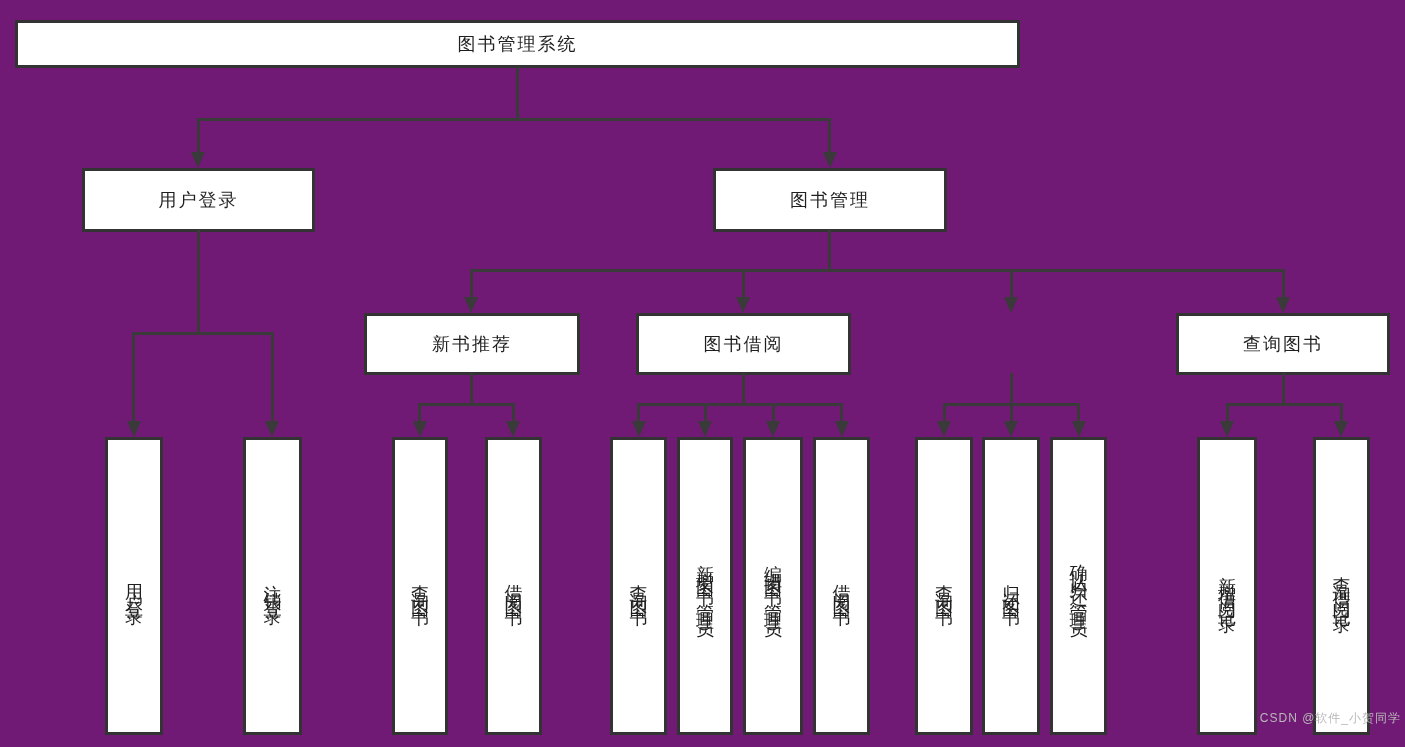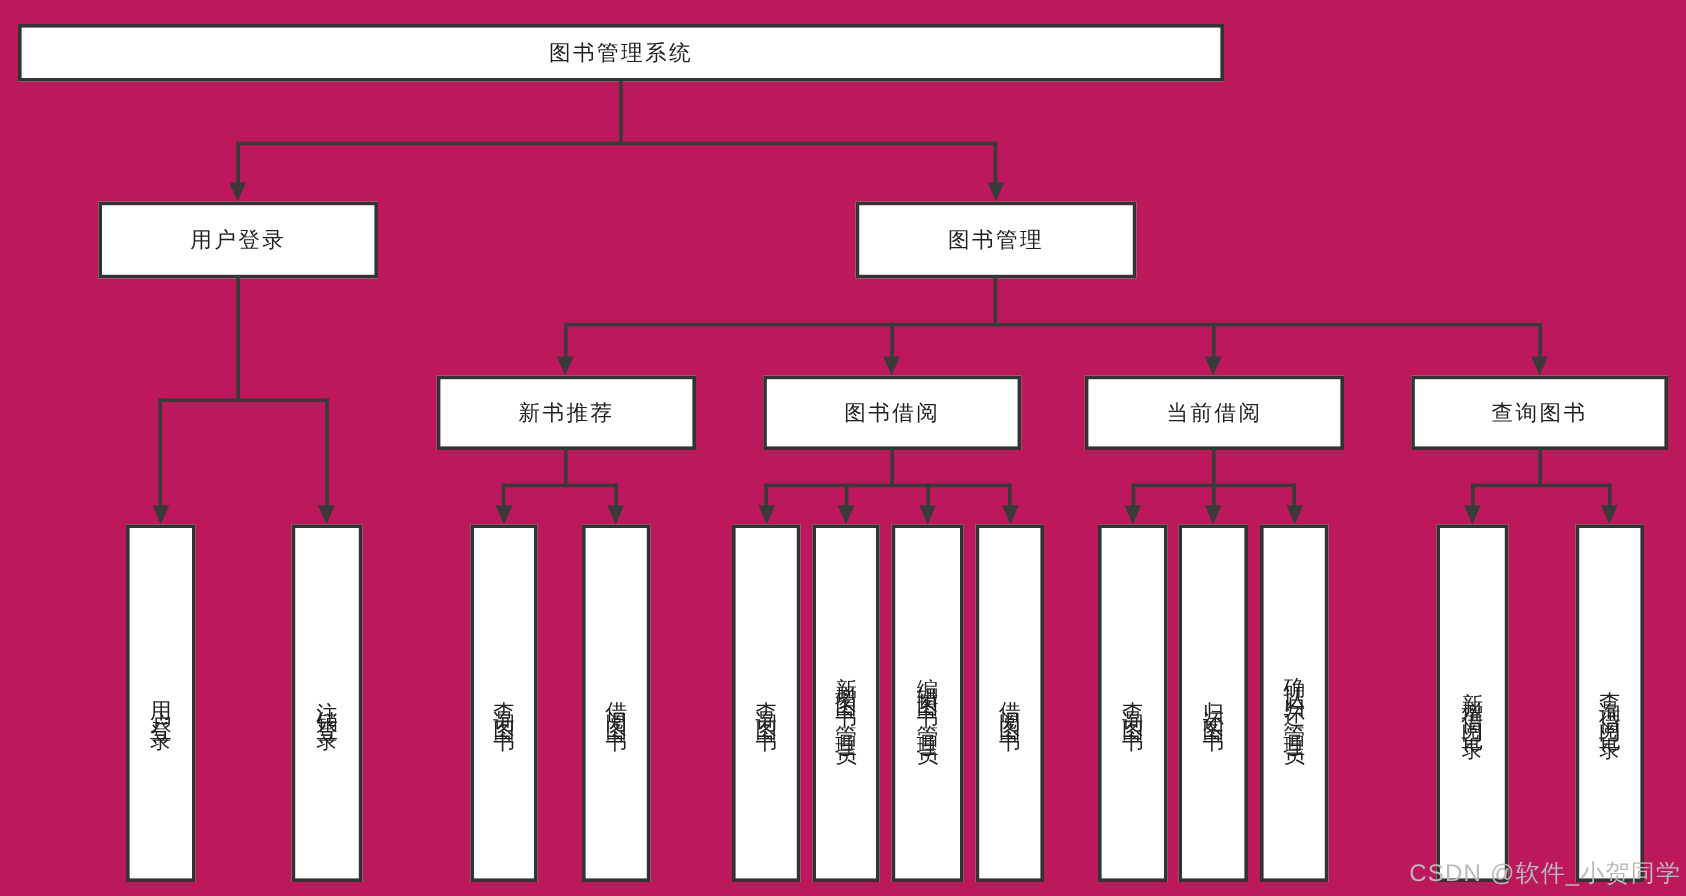--- a/index.html
+++ b/index.html
@@ -1,52 +1,51 @@
 <!DOCTYPE html>
 <html><head>
 <meta charset="utf-8">
 <style>
   html,body{margin:0;padding:0;background:#ffffff;}
   .canvas{
-    position:relative;width:1405px;height:747px;background:#be185d;
+    position:relative;width:1405px;height:747px;background:#701a75;
     font-family:"Liberation Sans","DejaVu Sans",sans-serif;overflow:hidden;
   }
   .box{
     position:absolute;box-sizing:border-box;border:3px solid #333333;background:#ffffff;
     display:flex;align-items:center;justify-content:center;
     color:#1f1f1f;font-size:18px;letter-spacing:2px;white-space:nowrap;
   }
   .leaf{
     writing-mode:vertical-rl;text-orientation:mixed;
     font-size:18px;letter-spacing:8px;line-height:1;white-space:normal;
   }
   .hline,.vline{position:absolute;background:#3a3a3a;}
   .arrow{
     position:absolute;width:0;height:0;
     border-left:7px solid transparent;border-right:7px solid transparent;
     border-top:16px solid #3a3a3a;
   }
   .watermark{
-    position:absolute;right:4px;bottom:6px;z-index:5;
-    font-size:20px;color:#b9b9b9;letter-spacing:1px;
+    position:absolute;right:4px;bottom:20px;z-index:5;
+    font-size:12px;color:#b9b9b9;letter-spacing:1px;
   }
 </style>
 </head>
 <body>
 
 <div class="canvas">
 
   <div class="box" style="left:15px;top:20px;width:1005px;height:48px;">图书管理系统</div>
 
   <div class="box" style="left:82px;top:168px;width:233px;height:64px;">用户登录</div>
   <div class="box" style="left:364px;top:313px;width:216px;height:62px;">新书推荐</div>
 
   <div class="box" style="left:713px;top:168px;width:234px;height:64px;">图书管理</div>
   <div class="box" style="left:636px;top:313px;width:215px;height:62px;">图书借阅</div>
-  <div class="box" style="left:904px;top:313px;width:216px;height:62px;">当前借阅</div>
   <div class="box" style="left:1176px;top:313px;width:214px;height:62px;">查询图书</div>
 
   <div class="box leaf" style="left:105px;top:437px;width:58px;height:298px;">用户登录</div>
   <div class="box leaf" style="left:243px;top:437px;width:59px;height:298px;">注销登录</div>
 
   <div class="box leaf" style="left:392px;top:437px;width:56px;height:298px;">查询图书</div>
   <div class="box leaf" style="left:485px;top:437px;width:57px;height:298px;">借阅图书</div>
 
   <div class="box leaf" style="left:610px;top:437px;width:57px;height:298px;">查询图书</div>
   <div class="box leaf" style="left:677px;top:437px;width:56px;height:298px;">新增图书（管理员）</div>

